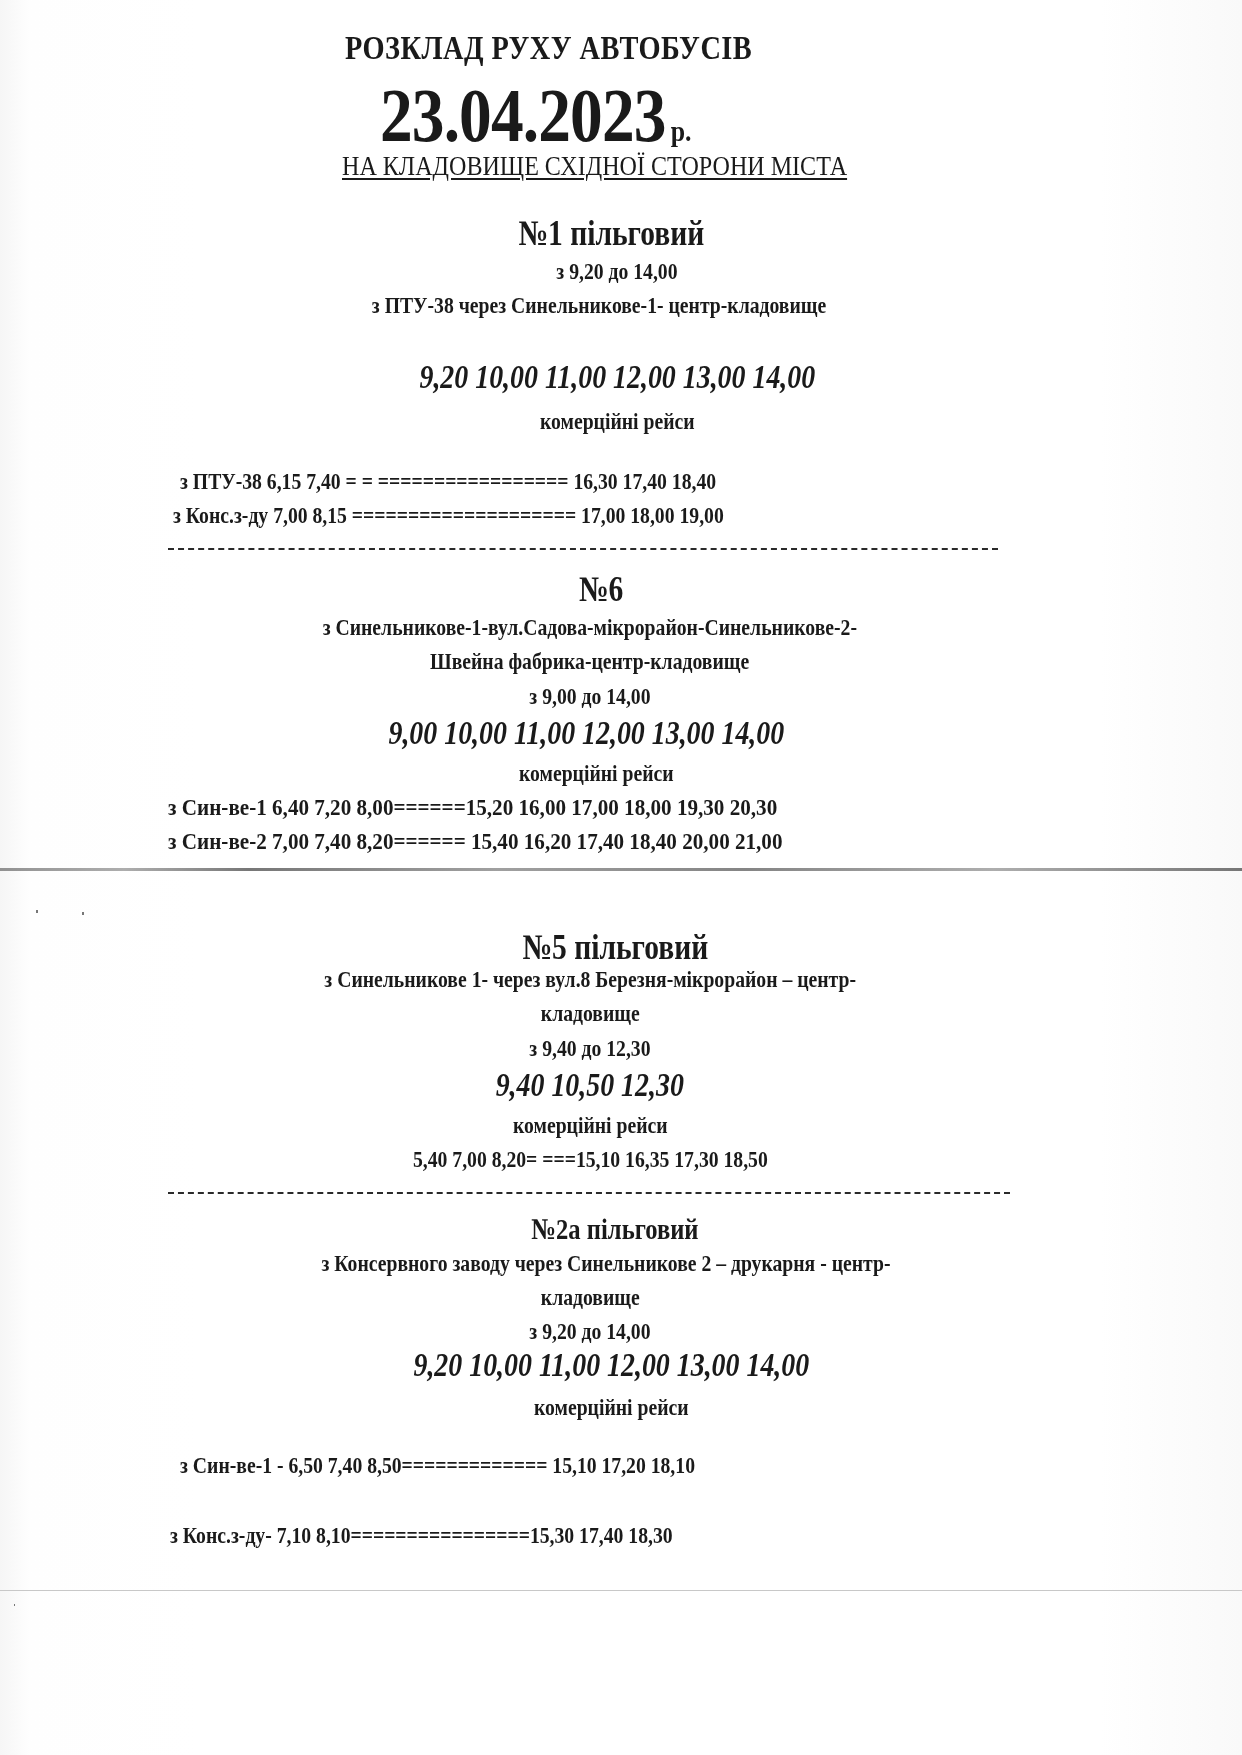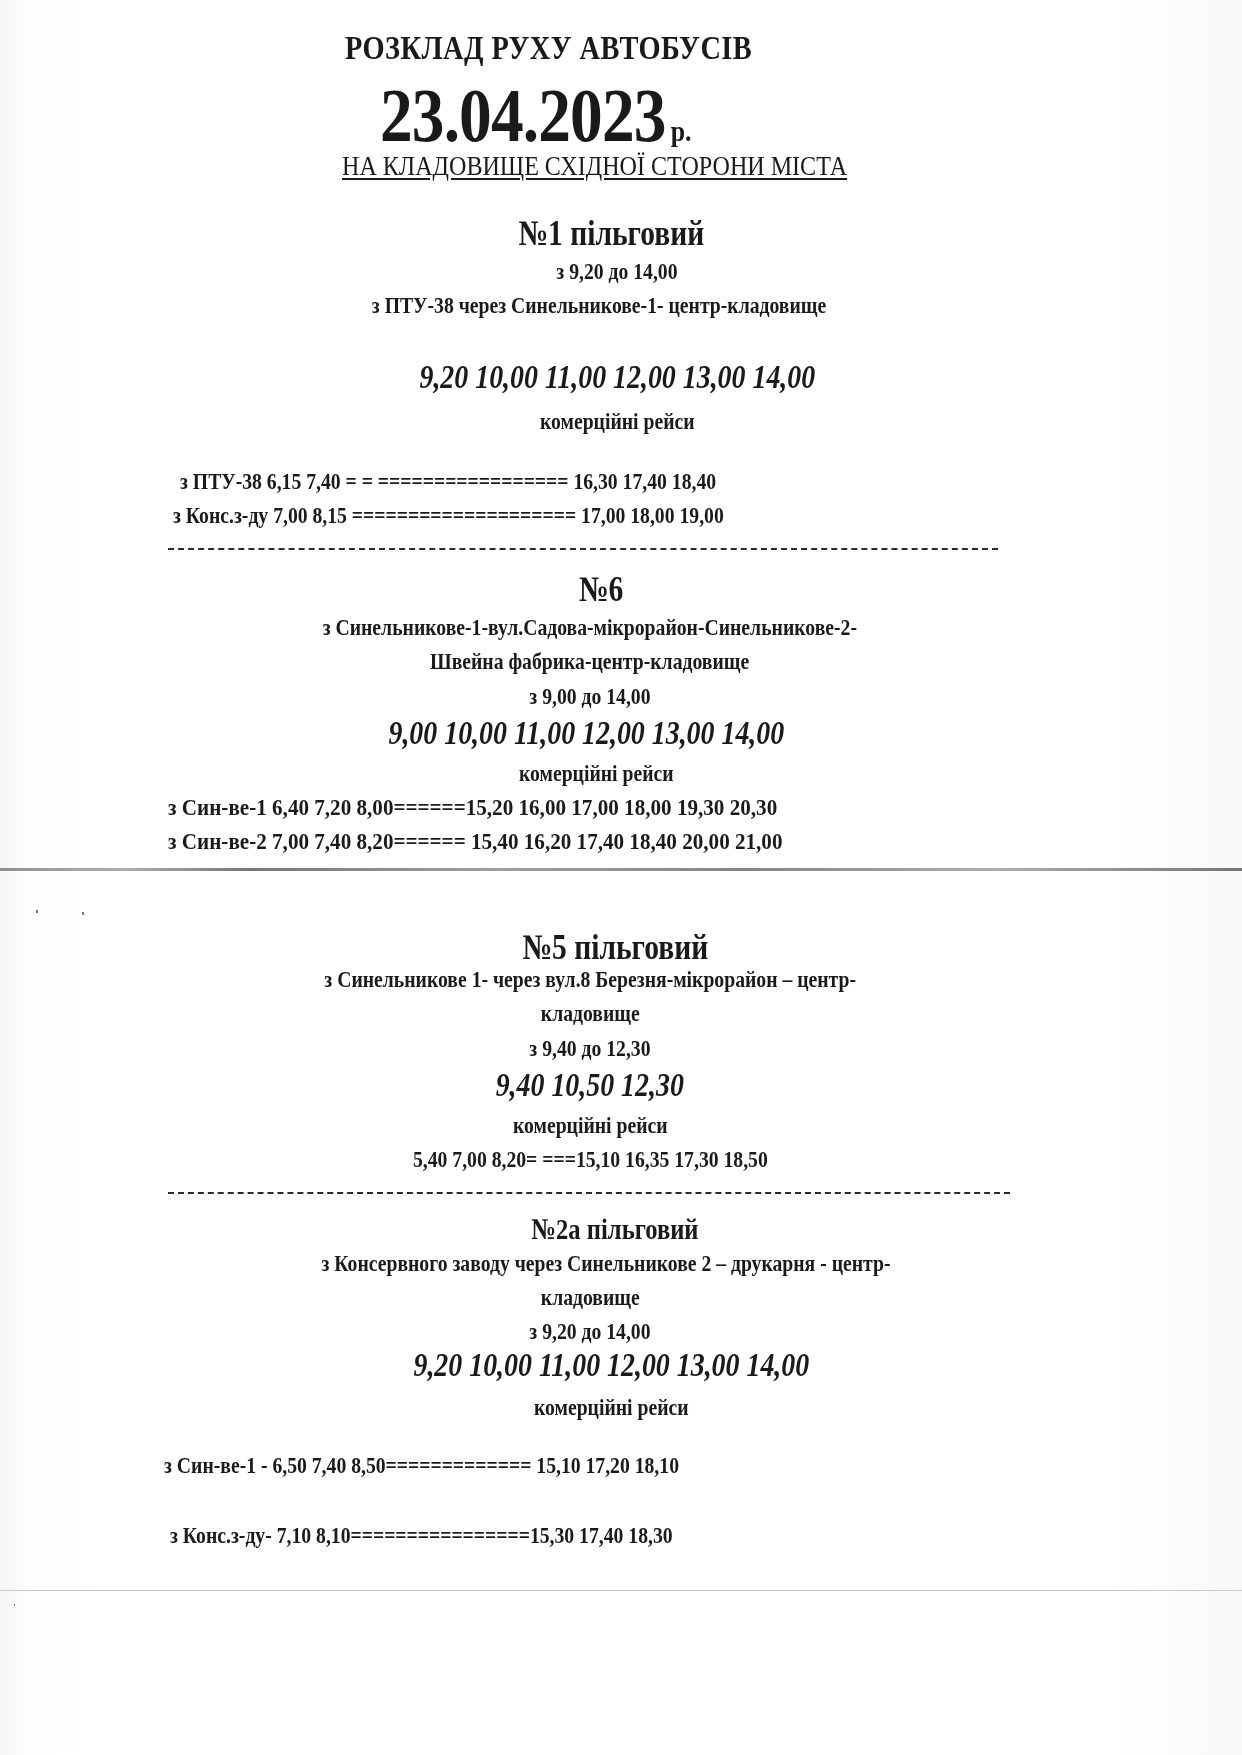--- a/index.html
+++ b/index.html
@@ -162,19 +162,19 @@
 
   <div class="sep" style="top:1192px; left:168px; width:842px;"></div>
 
   <section>
     <div class="line center route-heading" style="top:1206px; left:-12px;"><span class="cond" style="font-size:30px;">№2а пільговий</span></div>
     <div class="line center route-desc" style="top:1250px; left:-30px;"><span class="cond">з Консервного заводу через Синельникове 2 – друкарня - центр-</span></div>
     <div class="line center route-desc" style="top:1284px; left:-62px;"><span class="cond">кладовище</span></div>
     <div class="line center hours" style="top:1318px; left:-62px;"><span class="cond">з 9,20 до 14,00</span></div>
     <div class="line center benefit-times" style="top:1346px; left:-20px;"><span class="cond">9,20 10,00 11,00 12,00 13,00 14,00</span></div>
     <div class="line center commercial-label" style="top:1394px; left:-20px;"><span class="cond">комерційні рейси</span></div>
-    <div class="line comm-row" style="top:1452px; left:164px;"><span class="cond-left">з Син-ве-1  - 6,50 7,40 8,50============= 15,10 17,20 18,10</span></div>
+    <div class="line comm-row" style="top:1452px; left:180px;"><span class="cond-left">з Син-ве-1  - 6,50 7,40 8,50============= 15,10 17,20 18,10</span></div>
     <div class="line comm-row" style="top:1522px; left:170px;"><span class="cond-left">з Конс.з-ду-  7,10 8,10================15,30 17,40 18,30</span></div>
   </section>
 
   <div class="fold2" style="top:1590px;"></div>
   <div class="speck" style="left:14px; top:1604px; height:2px; width:1px;"></div>
 </div>
 
 </body></html>

